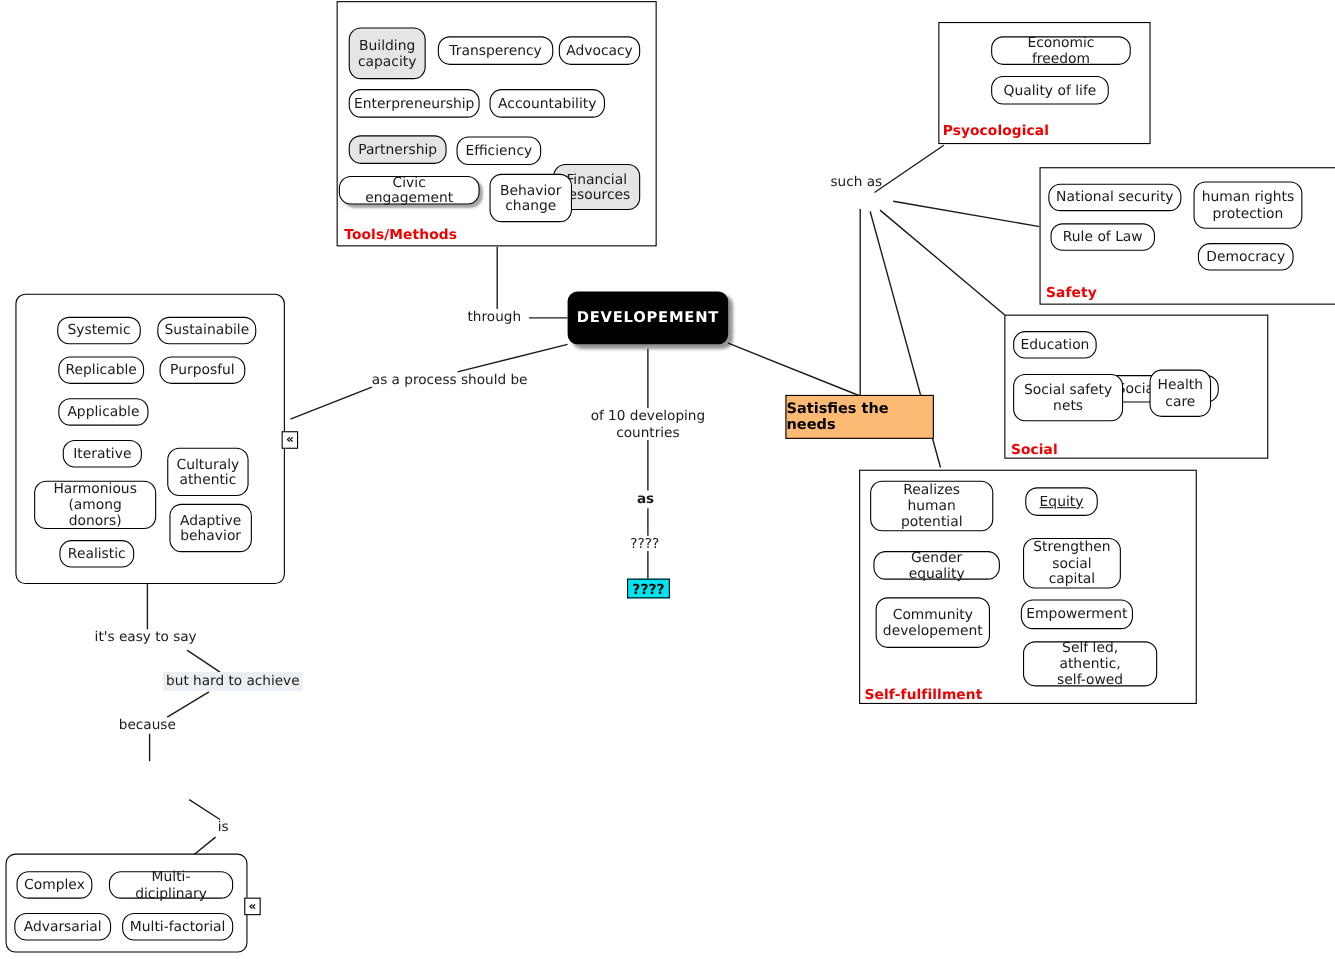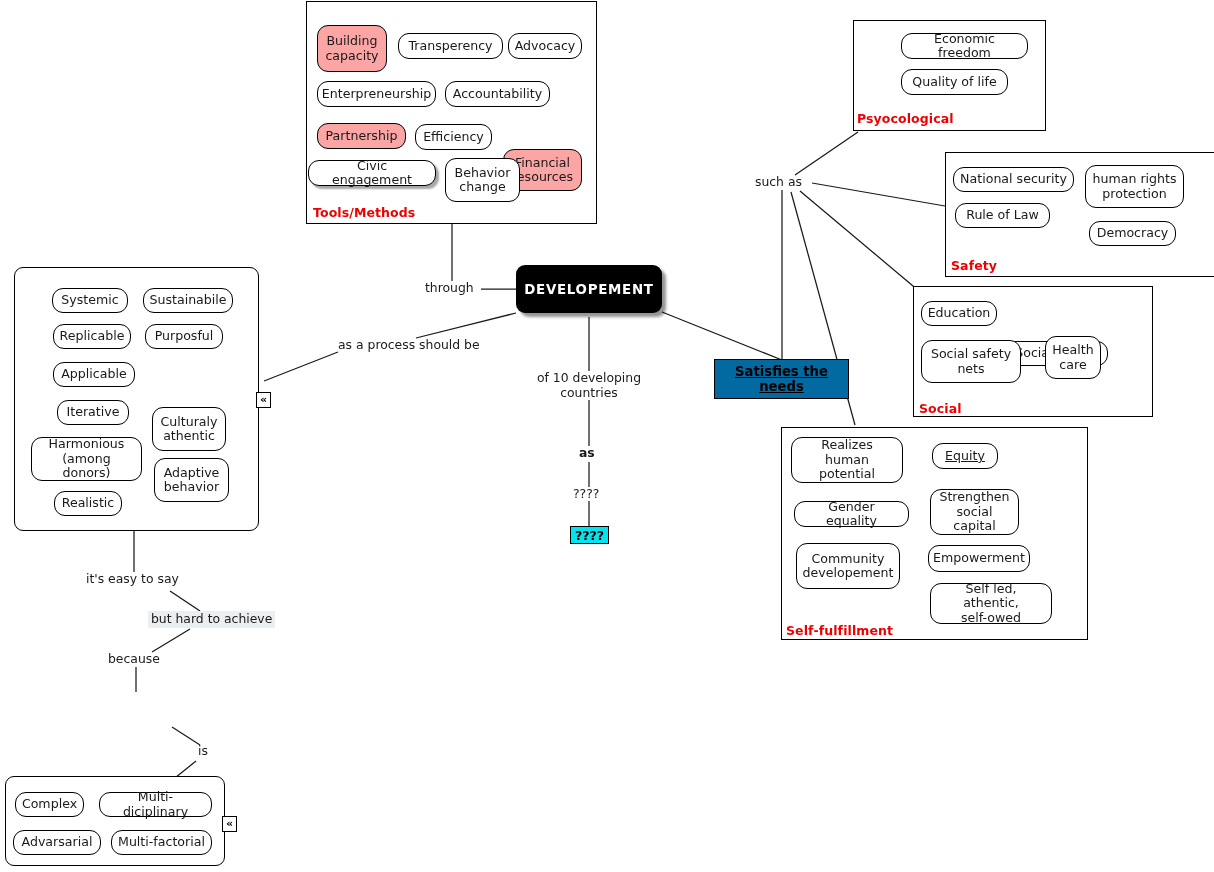--- a/index.html
+++ b/index.html
@@ -55,51 +55,49 @@
     color: #1a1a1a;
     font-size: 12.6px;
     line-height: 1.15;
     display: flex;
     align-items: center;
     justify-content: center;
     text-align: center;
     box-sizing: border-box;
     padding: 2px 6px;
   }
-  .pill.tint { background: #fca5a5; }
+  .pill.tint { background: #e5e5e5; }
   .pill.shadow { box-shadow: 3px 3px 2px rgba(0,0,0,0.35); }
 
   
   .node-black {
     position: absolute;
     background: #000000;
     color: #ffffff;
     font-weight: bold;
     font-size: 13.4px;
     letter-spacing: 0.7px;
     border-radius: 9px;
     display: flex;
     align-items: center;
     justify-content: center;
     box-sizing: border-box;
     box-shadow: 4px 4px 3px rgba(0,0,0,0.42);
   }
   .node-teal {
     position: absolute;
-    background: #0369a1;
+    background: #fdba74;
     color: #000000;
     font-weight: bold;
     font-size: 13.2px;
     border: 1.4px solid #000000;
     display: flex;
     align-items: center;
     justify-content: center;
     box-sizing: border-box;
-    text-align: center;
-    text-decoration: underline;
   }
   .node-cyan {
     position: absolute;
     background: #00e5ee;
     color: #000000;
     font-weight: bold;
     font-size: 12.6px;
     border: 1.2px solid #000000;
     display: flex;
     align-items: center;
@@ -269,21 +267,21 @@
   <div class="link-label" style="left:425px; top:281px;">through</div>
 
   <div class="link-label" style="left:338px; top:338px;">as a process should be</div>
 
   <div class="link-label" style="left:533px; top:371px; width:112px;">of 10 developing<br>countries</div>
 
   <div class="link-label bold" style="left:579px; top:446px;">as</div>
 
   <div class="link-label" style="left:573px; top:487px;">????</div>
 
-  <div class="link-label" style="left:755px; top:175px;text-align:right;">such as</div>
+  <div class="link-label" style="left:755px; top:158px;text-align:right;">such as</div>
 
   <div class="link-label" style="left:86px; top:572px;">it's easy to say</div>
 
   <div class="link-label hl" style="left:148px; top:611px;">but hard to achieve</div>
 
   <div class="link-label" style="left:108px; top:652px;">because</div>
 
   <div class="link-label" style="left:198px; top:744px;">is</div>
 
 </div>

